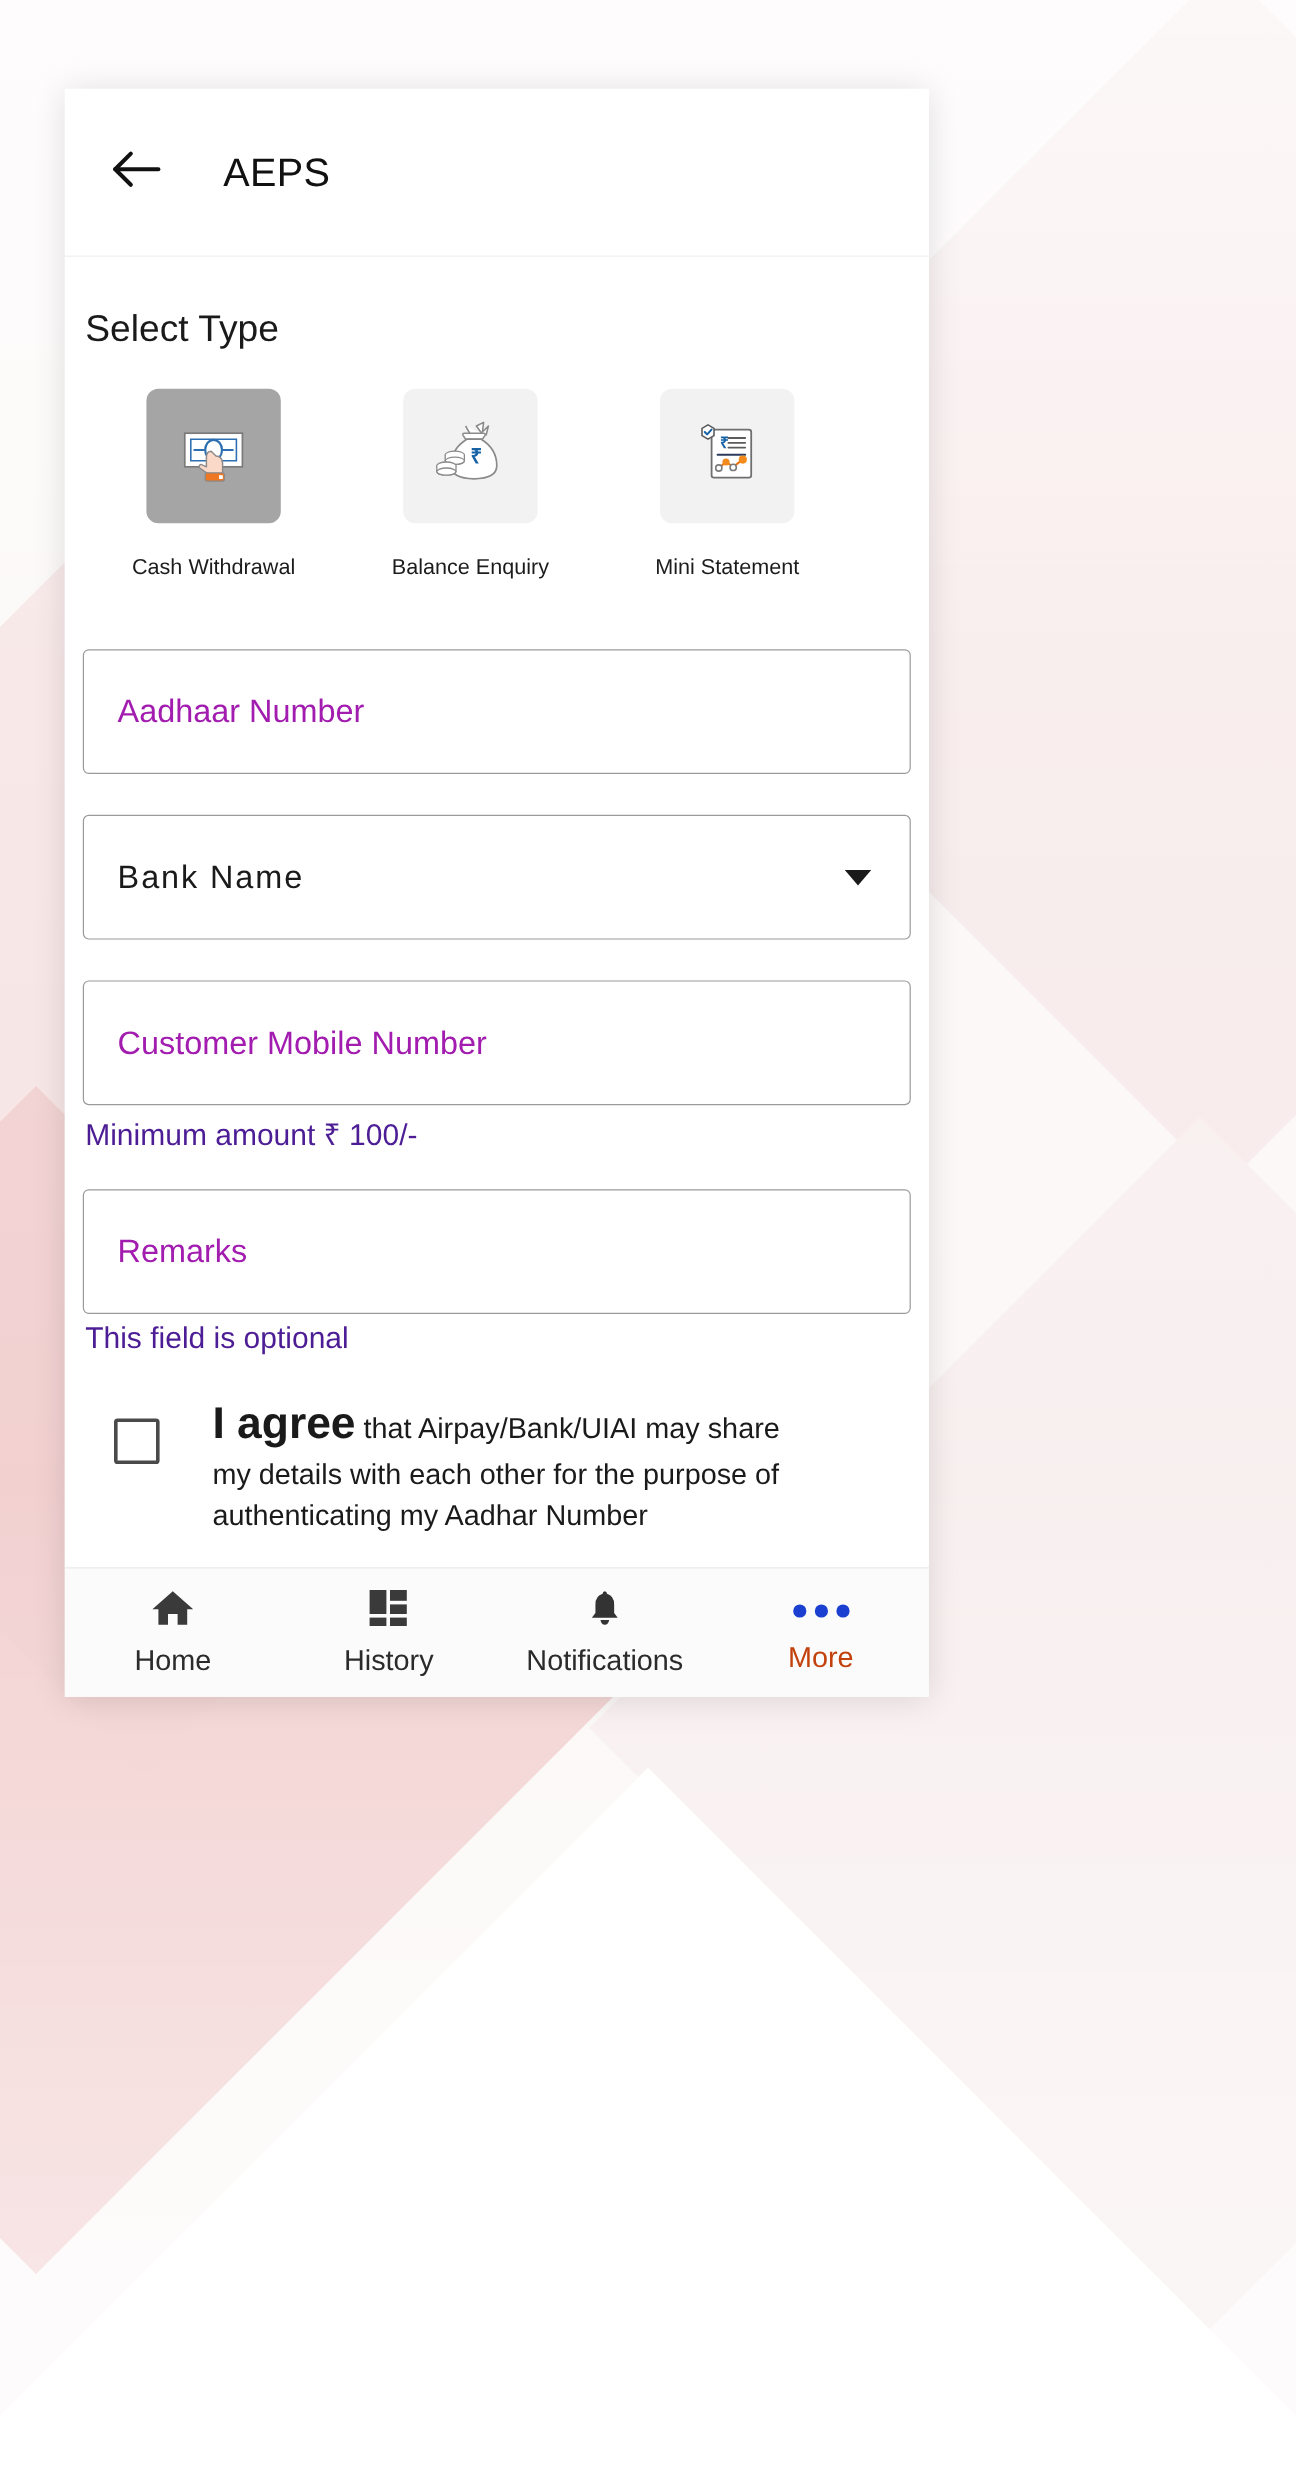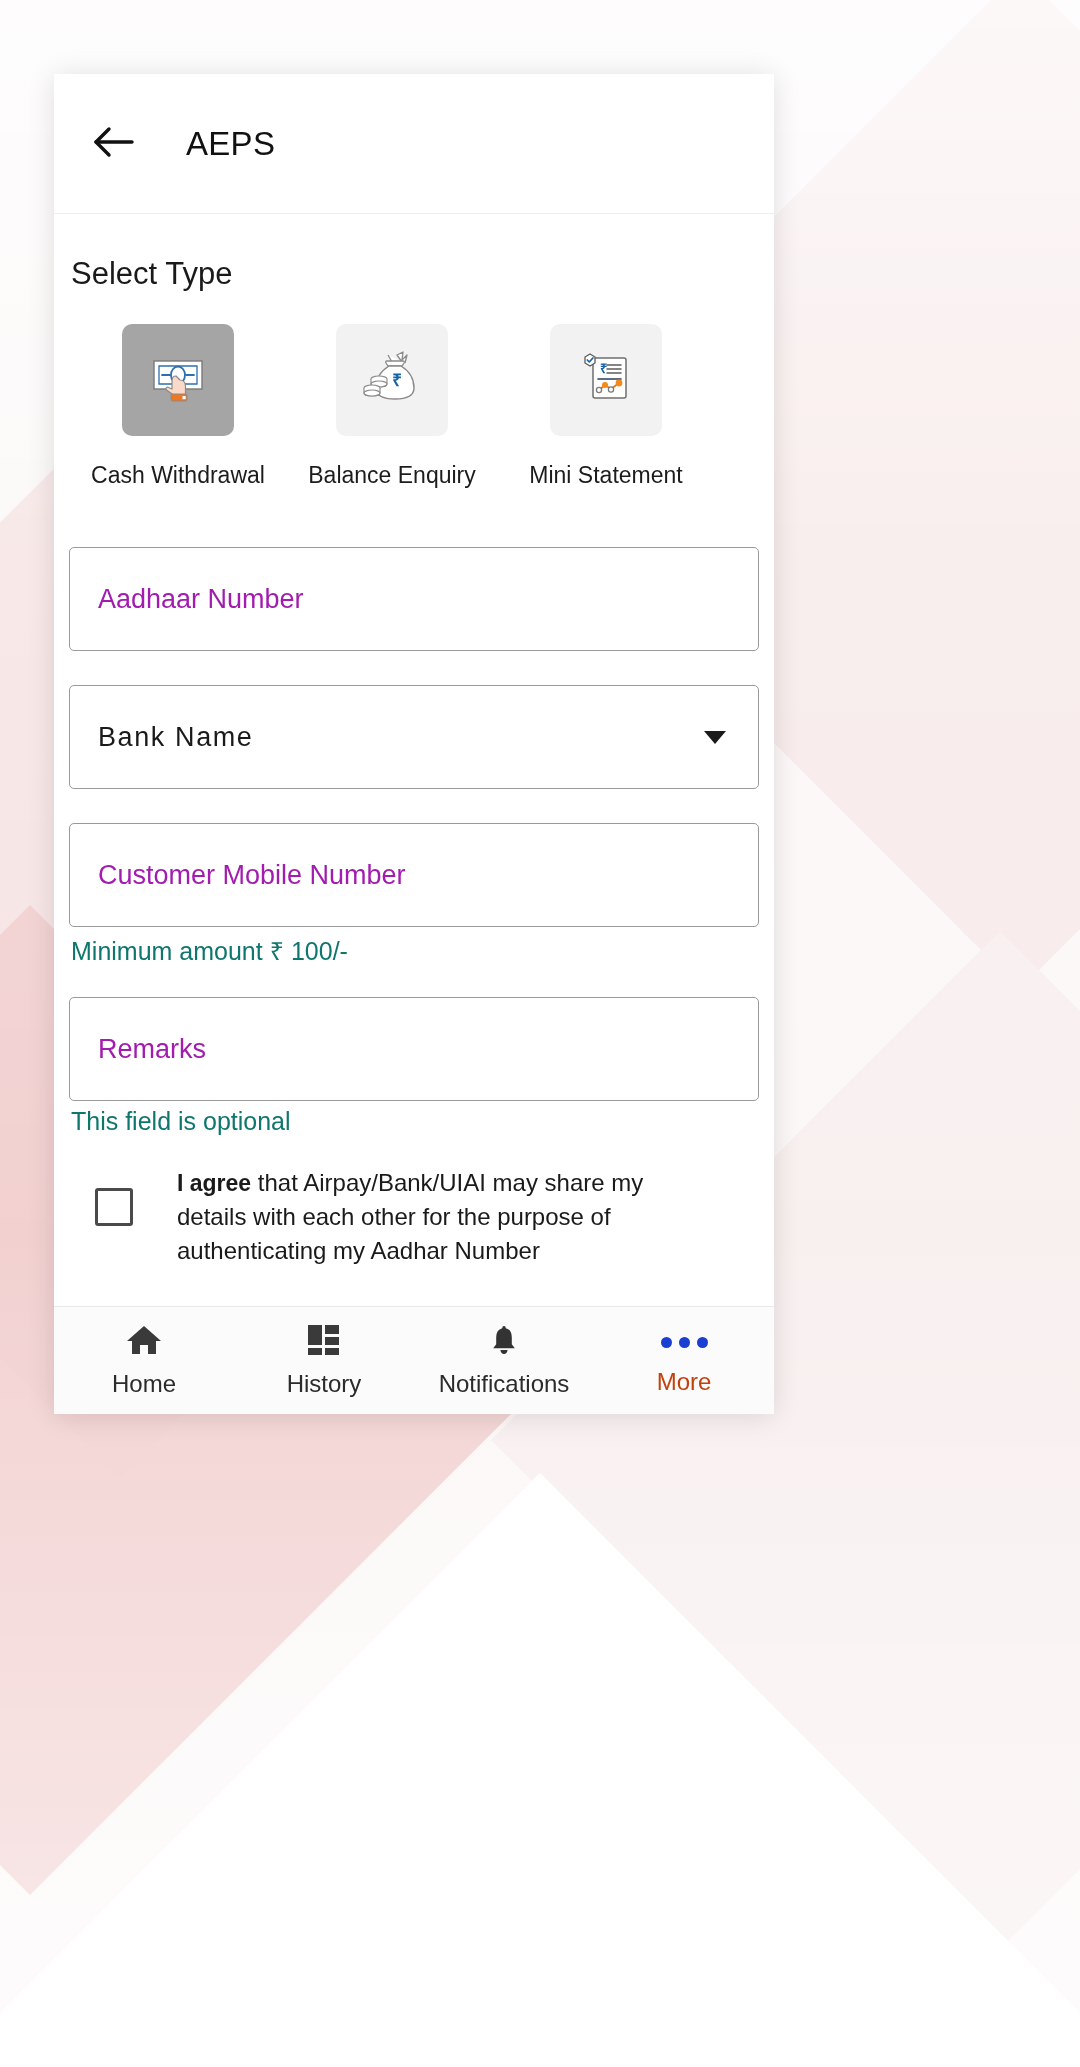--- a/index.html
+++ b/index.html
@@ -153,21 +153,21 @@
     background: #f2f2f2;
     display: flex;
     align-items: center;
     justify-content: center;
   }
   .type-item.selected .type-tile {
     background: #a5a5a5;
   }
   .type-label {
     margin-top: 26px;
-    font-size: 23px;
+    font-size: 18px;
     color: #1c1c1c;
     white-space: nowrap;
   }
 
   
   .fields { margin-top: 58px; }
 
   .field {
     height: 104px;
     border: 1px solid #9a9a9a;
@@ -195,21 +195,21 @@
   .caret {
     width: 0; height: 0;
     border-left: 11px solid transparent;
     border-right: 11px solid transparent;
     border-top: 13px solid #1a1a1a;
     margin-right: 4px;
   }
 
   .helper {
     font-size: 25px;
-    color: #0f766e;
+    color: #4c1d95;
     margin-top: -28px;
     margin-bottom: 30px;
     margin-left: 2px;
   }
 
   
   .consent {
     display: flex;
     align-items: flex-start;
     margin-top: 28px;
@@ -226,21 +226,21 @@
     cursor: pointer;
   }
   .consent-text {
     margin-left: 44px;
     font-size: 24px;
     line-height: 1.42;
     color: #1a1a1a;
     max-width: 500px;
   }
   .consent-text .strong {
-    font-size: 23px;
+    font-size: 37px;
     font-weight: bold;
   }
 
   
   .bottom-nav {
     flex: 0 0 108px;
     height: 108px;
     background: #fbfbfb;
     border-top: 1px solid #e8e8e8;
     display: flex;

